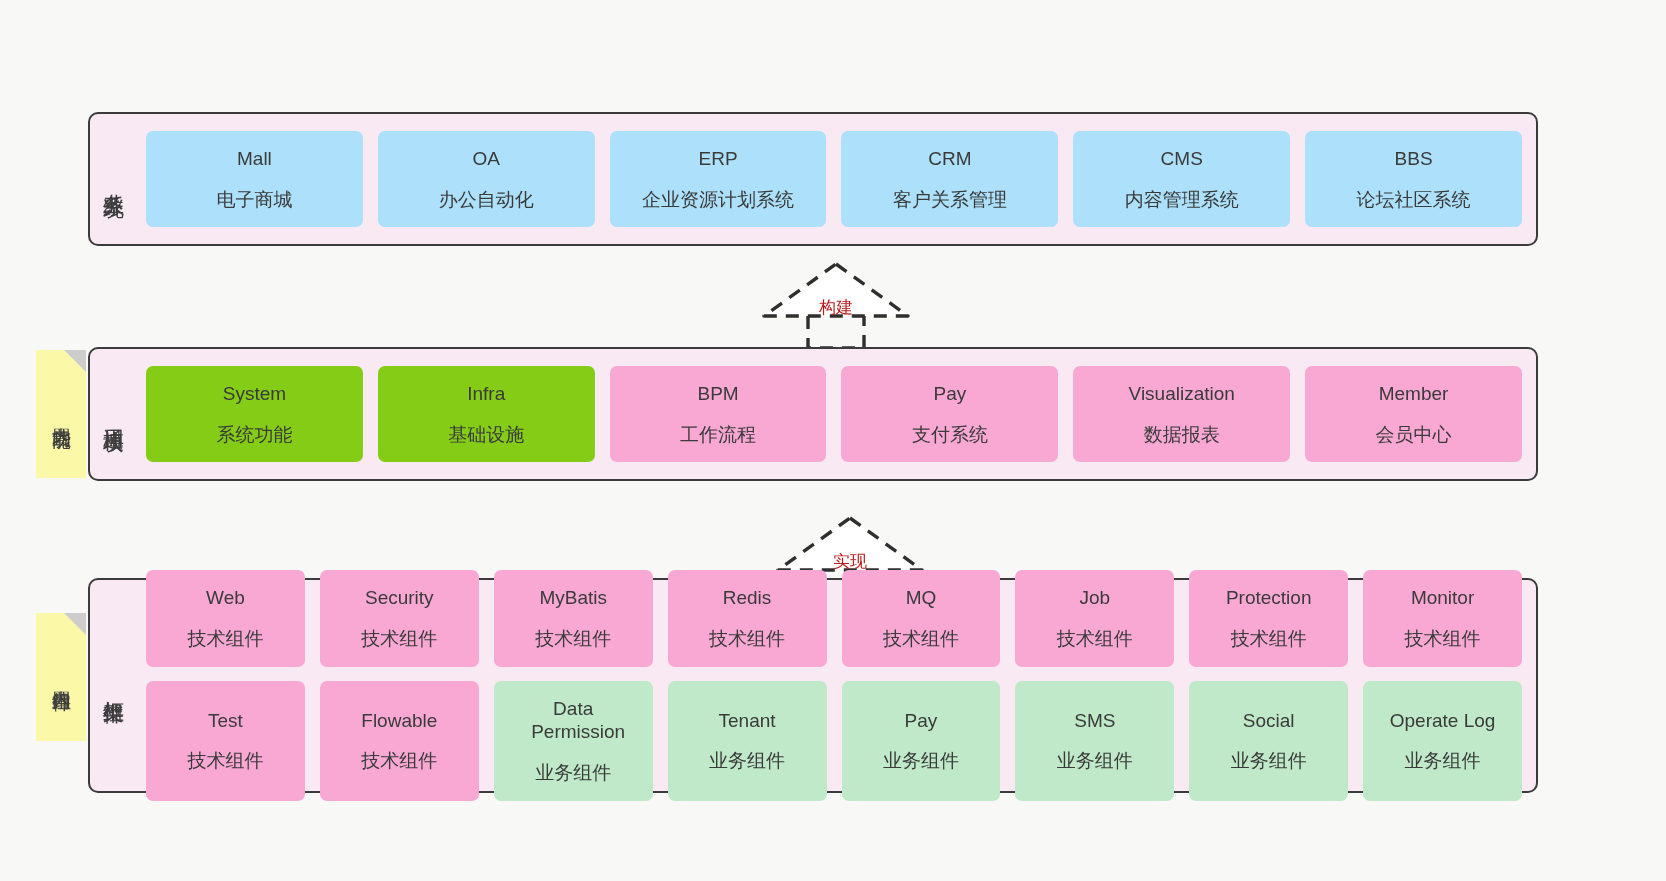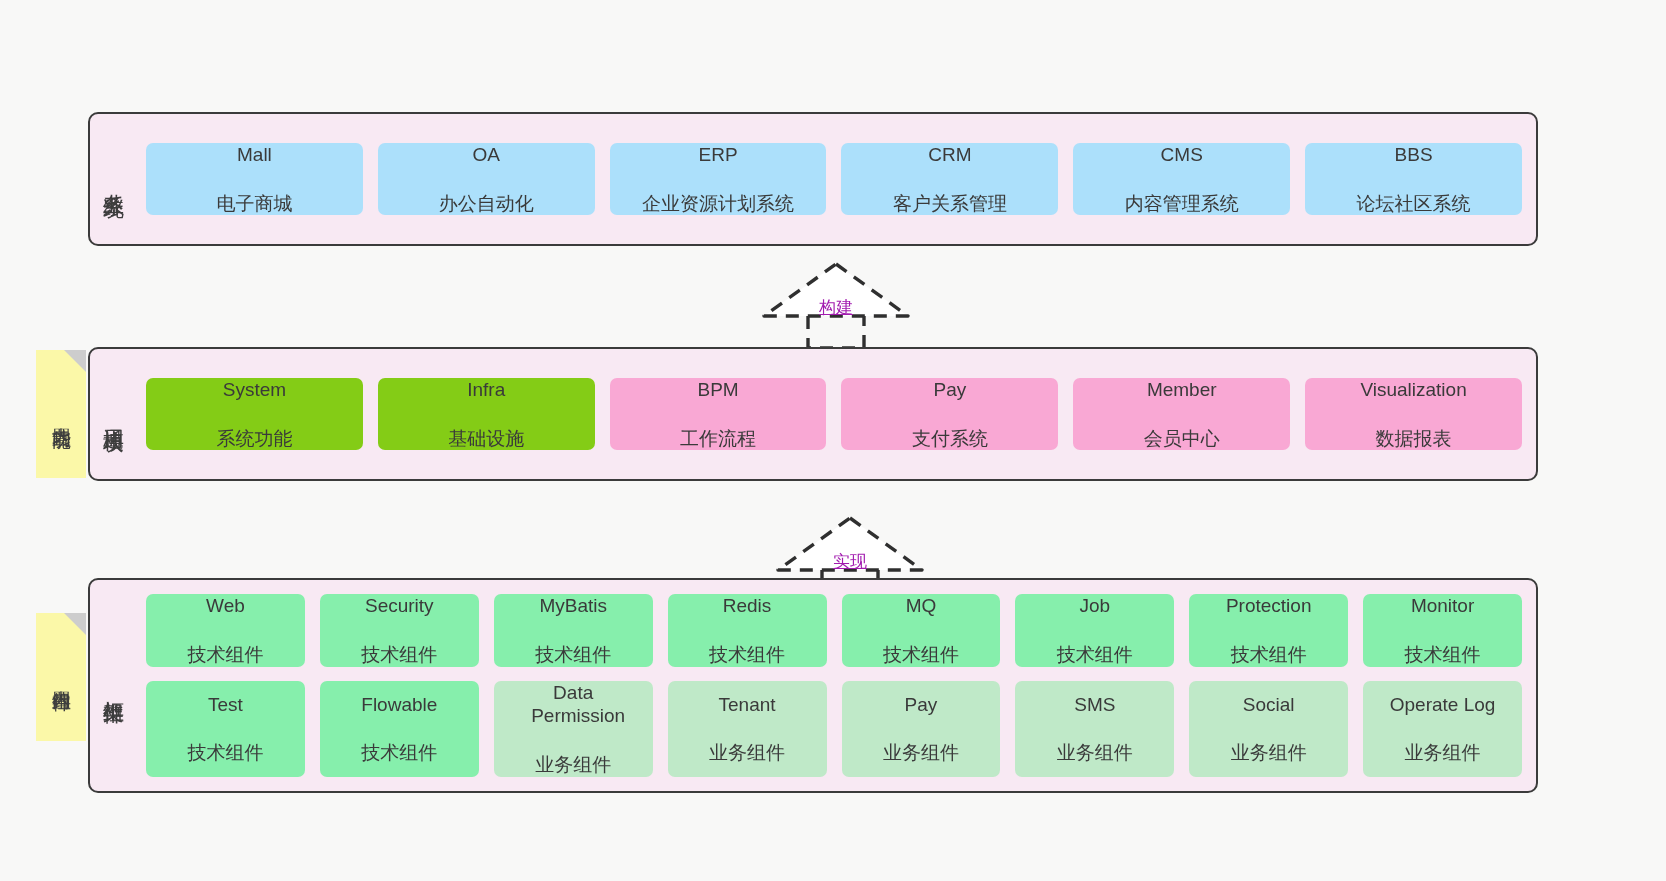--- a/index.html
+++ b/index.html
@@ -55,32 +55,31 @@
     flex:1 1 0;
     border-radius:7px;
     display:flex;
     flex-direction:column;
     align-items:center;
     justify-content:center;
     text-align:center;
     font-size:19px;
     line-height:1.26;
     color:#3a3a3a;
-    padding:0 4px;
+    padding:16px 4px;
     box-sizing:border-box;
-    gap:8px;
   }
   .card .t1{display:block;}
   .card .t2{display:block;margin-top:17px;}
 
   
   .c-blue{background:#ace0fb;}
   .c-red{background:#84cc16;}
   .c-pink{background:#f9a8d4;}
-  .c-green{background:#86efac;}
+  .c-green{background:#f9a8d4;}
   .c-green-l{background:#bfe9c8;}
 
   
   .note{
     position:absolute;
     box-sizing:border-box;
     background:#fbf8a8;
     display:flex;
     align-items:center;
     justify-content:center;
@@ -99,28 +98,27 @@
     width:0;height:0;
     border-top:22px solid #cdcdcd;
     border-left:22px solid transparent;
   }
 
   
   .conn{position:absolute;}
   .conn .lbl{
     position:absolute;
     font-size:17px;
-    color:#a21caf;
+    color:#b91c1c;
     white-space:nowrap;
     background:transparent;
     left:50%;
     transform:translateX(-50%);
     top:38px;
     padding:0 2px;
-    text-decoration:underline;
   }
 </style>
 </head>
 <body>
 
 <div class="canvas">
 
   <div class="layer" style="left:88px;top:112px;width:1450px;height:134px;">
     <div class="layer-title">业务系统</div>
     <div class="layer-body">
@@ -182,26 +180,26 @@
         </div>
         <div class="card c-pink">
           <span class="t1">BPM</span>
           <span class="t2">工作流程</span>
         </div>
         <div class="card c-pink">
           <span class="t1">Pay</span>
           <span class="t2">支付系统</span>
         </div>
         <div class="card c-pink">
+          <span class="t1">Visualization</span>
+          <span class="t2">数据报表</span>
+        </div>
+        <div class="card c-pink">
           <span class="t1">Member</span>
           <span class="t2">会员中心</span>
-        </div>
-        <div class="card c-pink">
-          <span class="t1">Visualization</span>
-          <span class="t2">数据报表</span>
         </div>
       </div>
     </div>
   </div>
 
   <div class="conn" style="left:770px;top:512px;width:160px;height:92px;">
     <svg width="160" height="92" viewBox="0 0 160 92">
       <path d="M80 6 L152 58 L8 58 Z" fill="#ffffff" stroke="#2f2f2f" stroke-width="3.4" stroke-dasharray="13,9" stroke-linejoin="round"></path>
       <path d="M52 58 L52 90 L108 90 L108 58" fill="none" stroke="#2f2f2f" stroke-width="3.4" stroke-dasharray="13,9" stroke-linejoin="round"></path>
     </svg>

